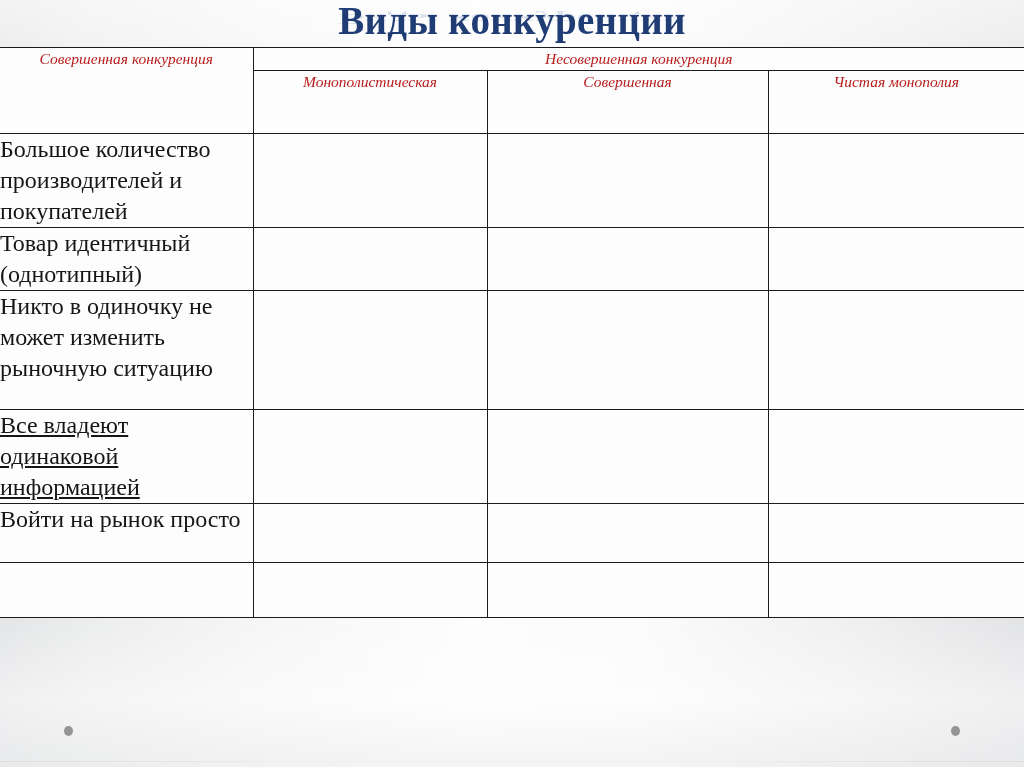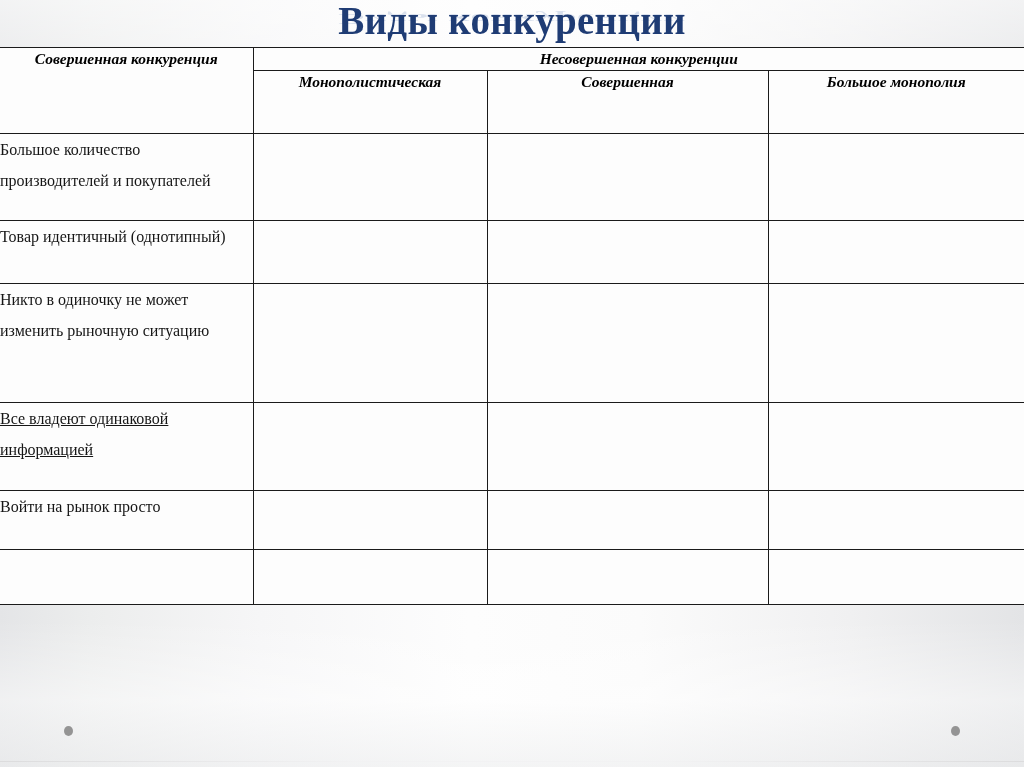--- a/index.html
+++ b/index.html
@@ -120,46 +120,46 @@
 
   
   .col-perfect  { width: 253px; }
   .col-monop    { width: 234px; }
   .col-oligo    { width: 281px; }
   .col-pure     { width: 256px; }
 
   
   th.hdr {
     font-family: "Liberation Serif", "DejaVu Serif", serif;
-    font-weight: 700;
+    font-weight: 400;
     font-style: italic;
     font-size: 15.5px;
     line-height: 22px;
-    color: #000000;
+    color: #b91c1c;
     text-align: center;
     padding: 7px 8px;
     background: linear-gradient(to bottom, #f7f7f8, #fcfcfd);
   }
   th.hdr-perfect {
     vertical-align: middle;
     background: linear-gradient(to right, #eeeeef, #fafafa);
   }
   th.hdr-group {
     padding: 7px 8px 6px;
   }
   th.hdr-sub {
     vertical-align: top;
     height: 62px;
   }
 
   
   td.row-label {
     font-family: "Liberation Serif", "DejaVu Serif", serif;
     font-weight: 400;
-    font-size: 16px;
+    font-size: 24px;
     line-height: 31px;
     color: #161616;
     text-align: left;
     padding: 5px 10px 6px 8px;
     background: linear-gradient(to right, #eeeeef, #fbfbfb);
     white-space: pre-line;
   }
   td.data-cell {
     background: #fdfdfd;
   }
@@ -210,26 +210,26 @@
     <table class="competition-table">
       <colgroup>
         <col class="col-perfect">
         <col class="col-monop">
         <col class="col-oligo">
         <col class="col-pure">
       </colgroup>
       <thead>
         <tr>
           <th class="hdr hdr-perfect" rowspan="2">Совершенная конкуренция</th>
-          <th class="hdr hdr-group" colspan="3">Несовершенная конкуренции</th>
+          <th class="hdr hdr-group" colspan="3">Несовершенная конкуренция</th>
         </tr>
         <tr>
           <th class="hdr hdr-sub">Монополистическая</th>
           <th class="hdr hdr-sub">Совершенная</th>
-          <th class="hdr hdr-sub">Большое монополия</th>
+          <th class="hdr hdr-sub">Чистая монополия</th>
         </tr>
       </thead>
       <tbody>
 
         <tr class="r1">
           <td class="row-label">Большое количество производителей и покупателей</td>
           <td class="data-cell"></td>
           <td class="data-cell"></td>
           <td class="data-cell"></td>
         </tr>

